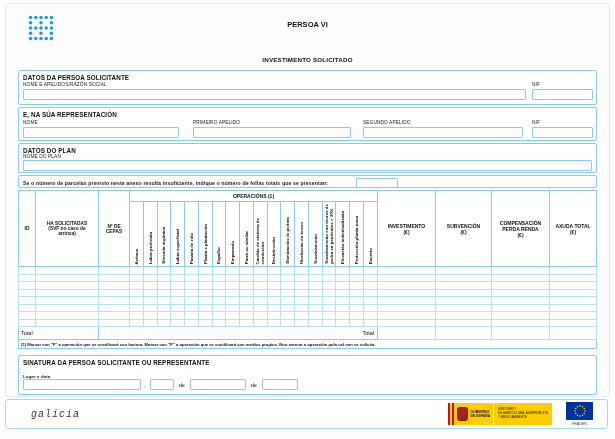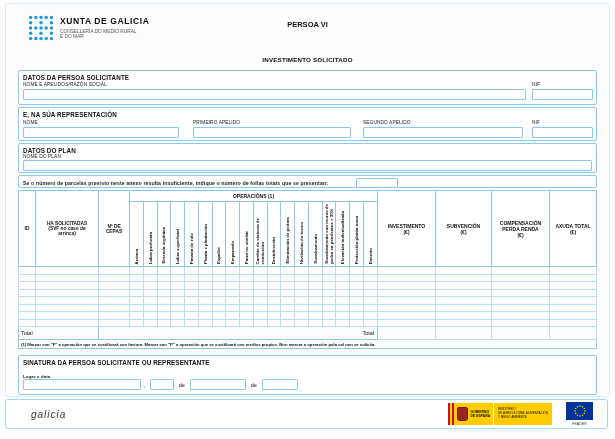--- a/index.html
+++ b/index.html
@@ -33,21 +33,21 @@
   .total-left{font-size:5.5px;padding-left:2px;height:12px;border:1px solid #8ec9ea;}
   .total-mid{font-size:5.5px;text-align:right;padding-right:3px;border:1px solid #8ec9ea;}
   .total-money{border:1px solid #b7e0f5;}
   .footnote-cell{border:1px solid #8ec9ea;font-size:4.2px;font-weight:bold;padding:1.5px 2px;text-align:left;}
   
   .sig-row{position:absolute;left:4px;top:23px;display:flex;align-items:flex-end;font-size:5.5px;}
   .sig-de{margin:0 5px 2px 5px;font-size:5.5px;}
   .sig-comma{margin:0 4px 2px 3px;font-size:6px;}
   
   .footer{position:absolute;left:5px;top:399px;width:603px;height:30px;border:1px solid #a6d8f2;border-radius:3px;box-sizing:border-box;display:flex;align-items:center;justify-content:space-between;background:#fff;}
-  .galicia{margin-left:25px;font-family:Liberation Sans, sans-serif;font-style:italic;font-size:10px;letter-spacing:1px;color:#3a3a3a;}
+  .galicia{margin-left:25px;font-family:Liberation Mono, monospace;font-style:italic;font-size:10px;letter-spacing:1px;color:#3a3a3a;}
   .foot-right{display:flex;align-items:center;margin-right:14px;gap:14px;}
   .es-block{display:flex;height:22px;align-items:stretch;}
   .stripe-r{width:2px;background:#c8102e;}
   .stripe-y{width:2px;background:#ffd200;}
   .es-main{background:#ffcc00;display:flex;align-items:center;padding:0 3px;gap:3px;}
   .es-crest{width:9px;height:12px;background:#a0251f;border:1px solid #7a1b16;border-radius:2px 2px 3px 3px;}
   .es-gob{font-size:3.4px;font-weight:bold;line-height:1.2;color:#111;}
   .es-sep{width:1px;background:#fff;}
   .es-min{background:#ffcc00;display:flex;align-items:center;padding:0 4px;font-size:3px;line-height:1.3;color:#111;max-width:52px;}
   .eu-block{display:flex;flex-direction:column;align-items:center;}
@@ -78,25 +78,20 @@
         <circle cx="12.5" cy="22.5" r="1.7"></circle>
         <circle cx="17.5" cy="22.5" r="1.7"></circle>
         <circle cx="22.5" cy="22.5" r="1.7"></circle>
       <circle cx="12.5" cy="7.5" r="1.7"></circle>
         <circle cx="7.5" cy="12.5" r="1.7"></circle>
         <circle cx="12.5" cy="12.5" r="1.7"></circle>
         <circle cx="17.5" cy="12.5" r="1.7"></circle>
         <circle cx="12.5" cy="17.5" r="1.7"></circle>
     </g>
   </svg>
-  <div class="logo-texts">
-    <div class="logo-title">XUNTA DE GALICIA</div>
-    <div class="logo-dept pre">CONSELLERÍA DO MEDIO RURAL
-E DO MAR</div>
-  </div>
 </div>
 <div class="anexo">PERSOA VI</div>
 <div class="main-title">INVESTIMENTO SOLICITADO</div>
 
 <div class="box" style="top:70px;height:35px;">
   <div class="sec-title">DATOS DA PERSOA SOLICITANTE</div>
   <div class="lbl abs" style="left:4px;top:11px;">NOME E APELIDOS/RAZÓN SOCIAL</div>
   <input class="fld abs" style="left: 4px; top: 18px; width: 503px;">
   <div class="lbl abs" style="left:513px;top:11px;">NIF</div>
   <input class="fld abs" style="left: 513px; top: 18px; width: 61px;">

